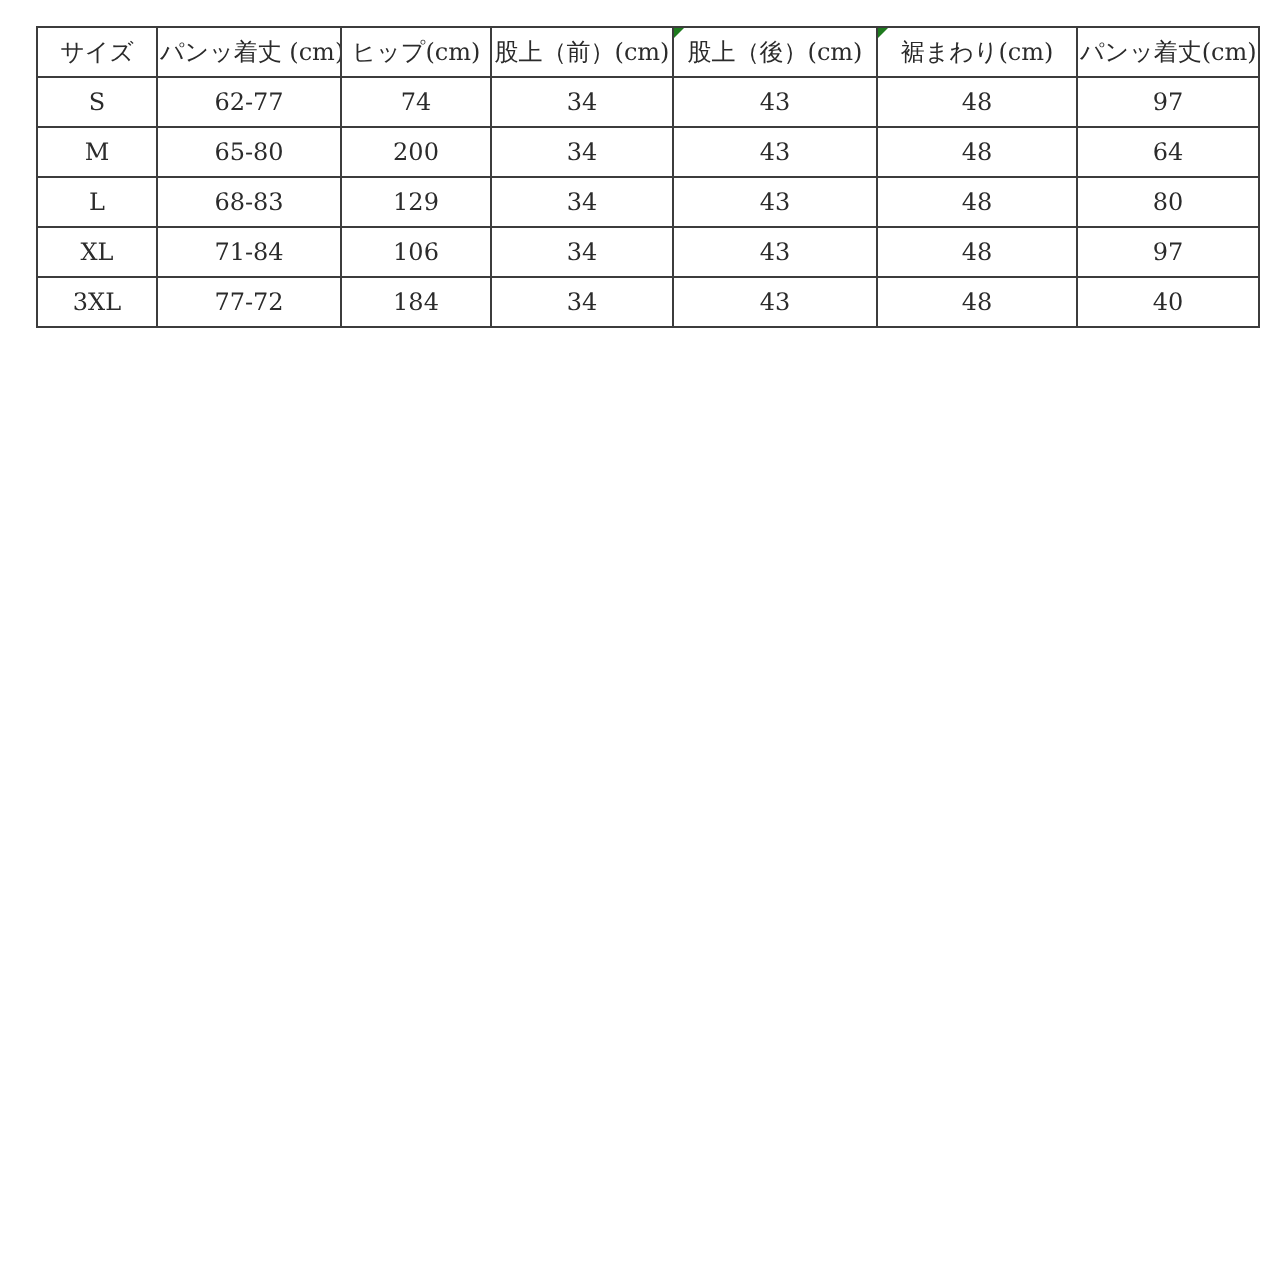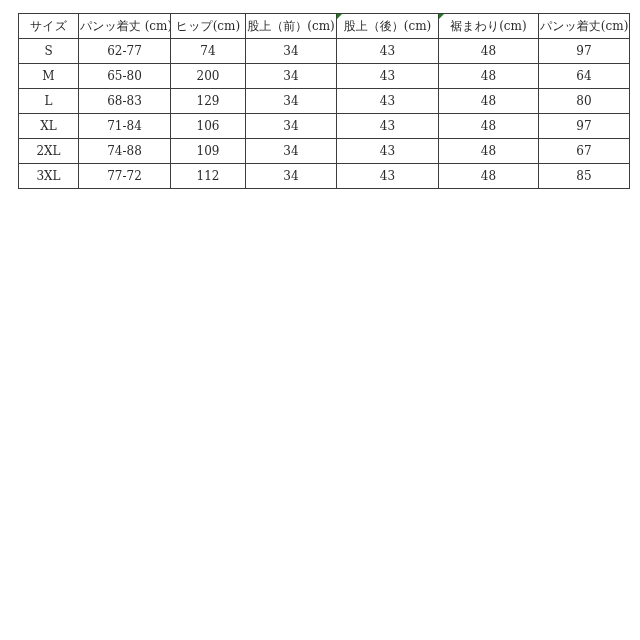--- a/index.html
+++ b/index.html
@@ -113,33 +113,24 @@
         <tr>
           <td>XL</td>
           <td>71-84</td>
           <td>106</td>
           <td>34</td>
           <td>43</td>
           <td>48</td>
           <td>97</td>
         </tr>
         <tr>
-          <td>2XL</td>
-          <td>74-88</td>
-          <td>109</td>
+          <td>3XL</td>
+          <td>77-72</td>
+          <td>184</td>
           <td>34</td>
           <td>43</td>
           <td>48</td>
-          <td>67</td>
-        </tr>
-        <tr>
-          <td>3XL</td>
-          <td>77-72</td>
-          <td>112</td>
-          <td>34</td>
-          <td>43</td>
-          <td>48</td>
-          <td>85</td>
+          <td>40</td>
         </tr>
       </tbody>
     </table>
   </div>
 </div>
 
 </body></html>

